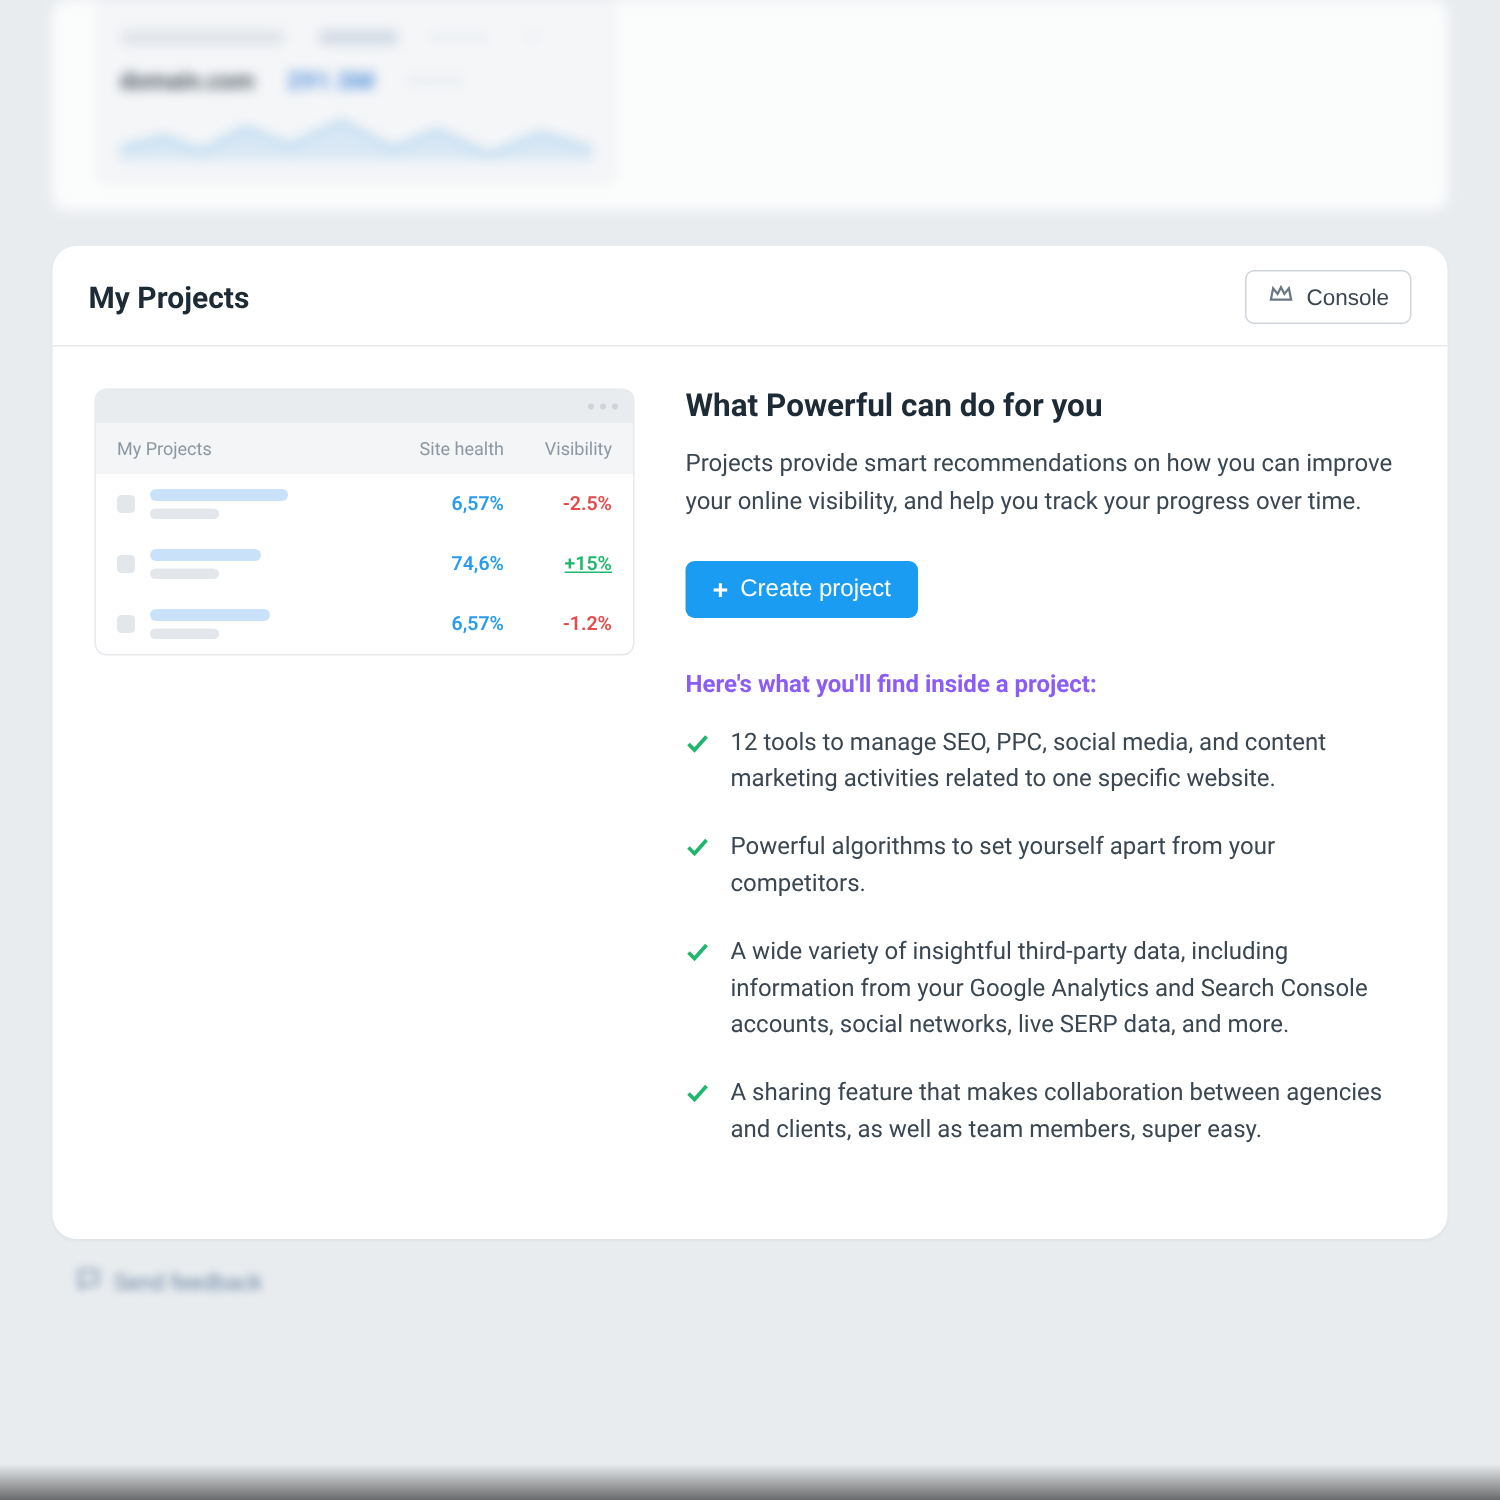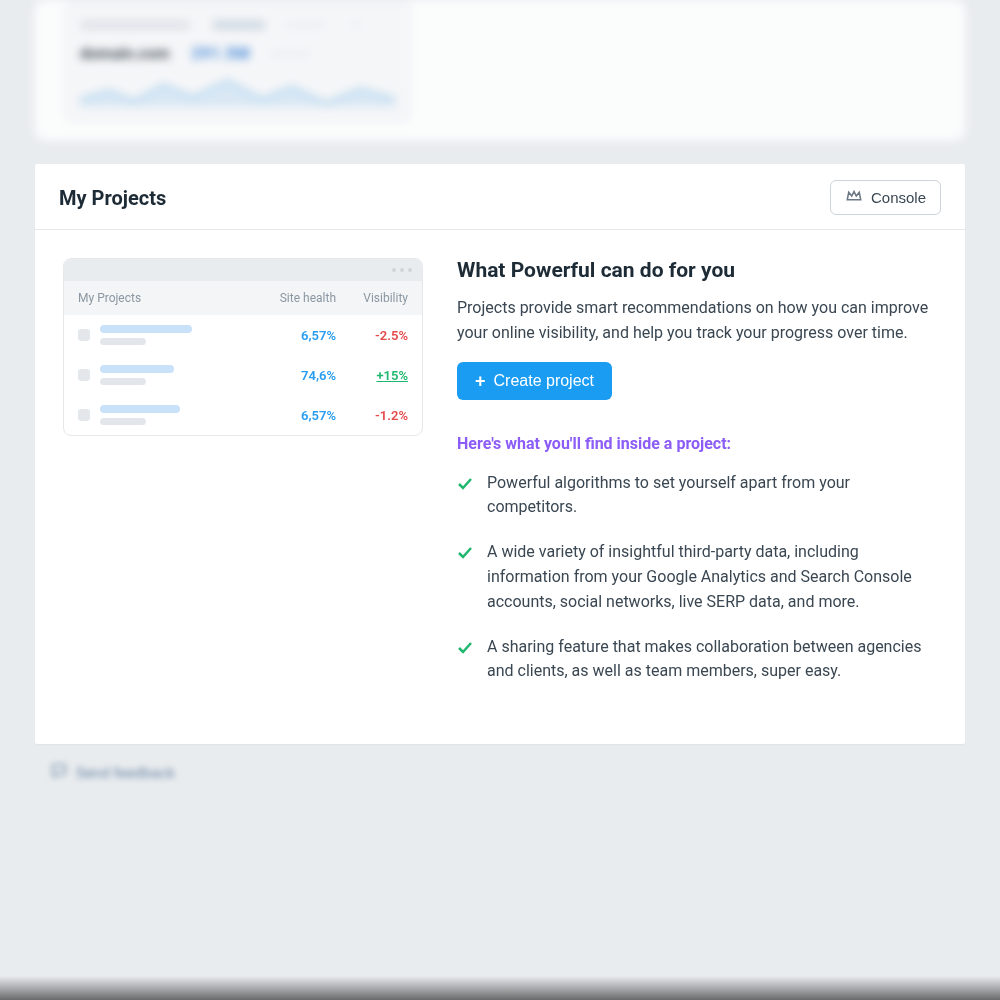--- a/index.html
+++ b/index.html
@@ -58,21 +58,21 @@
     position: relative;
     height: 34px;
     margin-top: 4px;
   }
   .spark-line svg { width: 100%; height: 100%; }
 
   
   .main-card {
     margin: 24px 35px 0 35px;
     background: #fff;
-    border-radius: 2px;
+    border-radius: 16px;
     box-shadow: 0 1px 2px rgba(0,0,0,0.04);
   }
   .main-header {
     display: flex;
     align-items: center;
     justify-content: space-between;
     padding: 16px 24px 14px 24px;
     border-bottom: 1px solid #e6e8ec;
   }
   .main-title {
@@ -159,21 +159,21 @@
   .section-heading {
     font-size: 21px;
     font-weight: 700;
     color: #1d2b36;
     margin-bottom: 14px;
   }
   .section-desc {
     font-size: 16px;
     line-height: 1.55;
     color: #3a4752;
-    margin-bottom: 16px;
+    margin-bottom: 27px;
   }
   .create-btn {
     display: inline-flex;
     align-items: center;
     gap: 8px;
     background: #1a9cf3;
     color: #fff;
     border: none;
     border-radius: 6px;
     font-size: 16px;
@@ -329,20 +329,26 @@
       <p class="section-desc">Projects provide smart recommendations on how you can improve your online visibility, and help you track your progress over time.</p>
 
       <button class="create-btn">
         <span class="plus">+</span>
         <span>Create project</span>
       </button>
 
       <h4 class="sub-heading">Here's what you'll find inside a project:</h4>
 
       <ul class="feature-list">
+        <li class="feature-item">
+          <span class="check-ic"><svg viewBox="0 0 16 16">
+                <path d="M2 8 L6 12 L14 3"></path>
+              </svg></span>
+          <span>12 tools to manage SEO, PPC, social media, and content marketing activities related to one specific website.</span>
+        </li>
         <li class="feature-item">
           <span class="check-ic"><svg viewBox="0 0 16 16">
                 <path d="M2 8 L6 12 L14 3"></path>
               </svg></span>
           <span>Powerful algorithms to set yourself apart from your competitors.</span>
         </li>
         <li class="feature-item">
           <span class="check-ic"><svg viewBox="0 0 16 16">
                 <path d="M2 8 L6 12 L14 3"></path>
               </svg></span>

